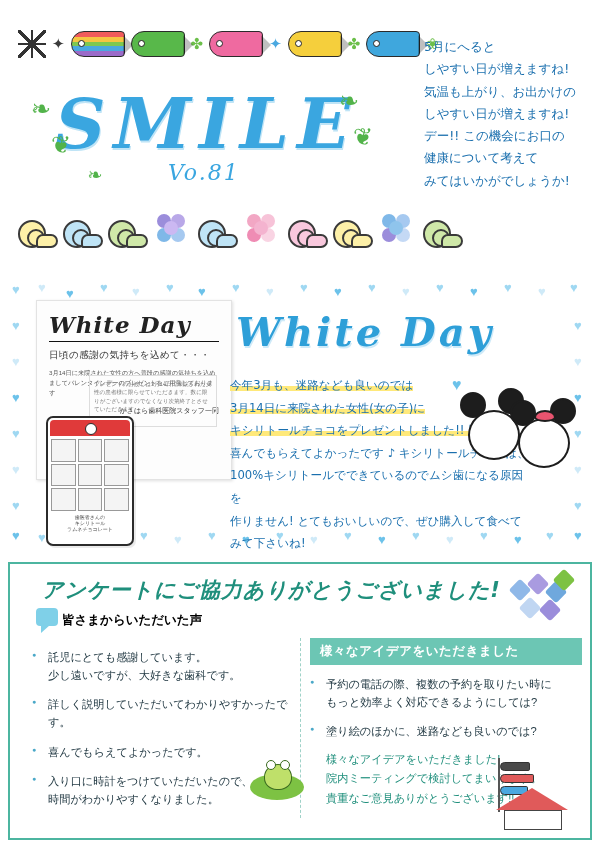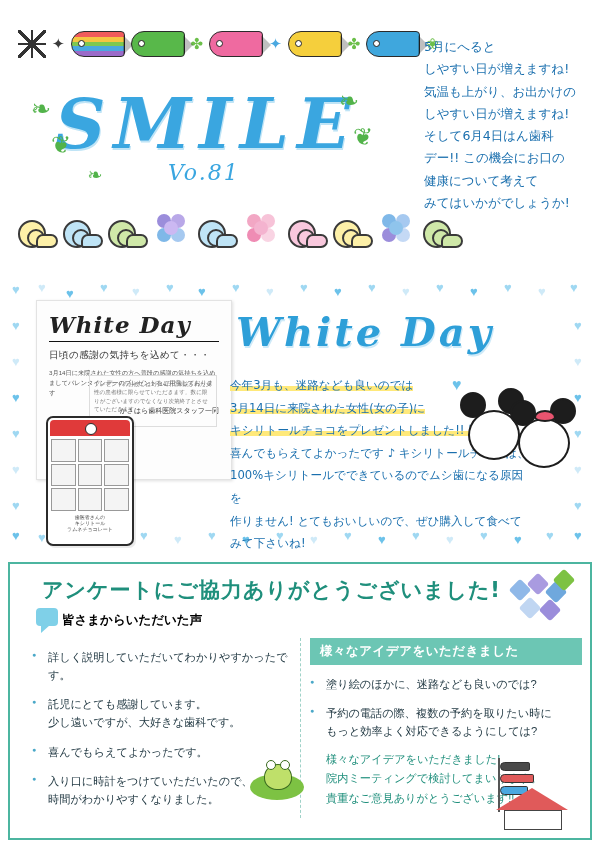--- a/index.html
+++ b/index.html
@@ -198,21 +198,21 @@
 
   
   .survey{
     position:absolute; left:8px; top:562px; width:584px; height:278px;
     border:2px solid #4cb5a0;
     background:#ffffff;
   }
   .survey-title{
     position:absolute; left:32px; top:12px;
     font-family:"DejaVu Sans", sans-serif;
-    font-size:21px; font-weight:700; color:#1f8f7c; letter-spacing:1px;
+    font-size:21px; font-weight:700; color:#1f8f7c; letter-spacing:1px;font-style:italic;
   }
   .hydrangea{
     position:absolute; right:18px; top:8px; width:62px; height:52px;
   }
   .hydrangea i{ position:absolute; width:16px; height:16px; border-radius:3px; transform:rotate(45deg); }
 
   .survey-sub{
     position:absolute; left:52px; top:48px;
     font-size:12.5px; color:#000000; font-weight:700;
   }
@@ -323,21 +323,20 @@
   <div class="clover" style="left:48px; top:132px;">❦</div>
   <div class="clover" style="left:336px; top:88px;">❧</div>
   <div class="clover" style="left:350px; top:124px;">❦</div>
   <div class="clover" style="left:82px; top:162px; font-size:18px;">❧</div>
 
   <div class="note-top">
     <div class="line">5月にへると</div>
     <div class="line">しやすい日が増えますね!</div>
     <div class="line">気温も上がり、お出かけの</div>
     <div class="line">しやすい日が増えますね!</div>
-    <div class="line">そして6月4日はん歯科</div>
     <div class="line">デー!! この機会にお口の</div>
     <div class="line">健康について考えて</div>
     <div class="line">みてはいかがでしょうか!</div>
   </div>
 
   <div class="snail-row">
     <div class="snail">
         <span class="shell"></span>
         <span class="body"></span>
       </div>
@@ -507,32 +506,32 @@
       <i style="left:46px; top:0px; background:#7dc243"></i>
     </div>
 
     <div class="speech-icon"></div>
     <div class="survey-sub">皆さまからいただいた声</div>
 
     <div class="divider"></div>
 
     <div class="col left">
       <ul>
+        <li>託児にとても感謝しています。<br>少し遠いですが、大好きな歯科です。</li>
         <li>詳しく説明していただいてわかりやすかったです。</li>
-        <li>託児にとても感謝しています。<br>少し遠いですが、大好きな歯科です。</li>
         <li>喜んでもらえてよかったです。</li>
         <li>入り口に時計をつけていただいたので、<br>時間がわかりやすくなりました。</li>
       </ul>
     </div>
 
     <div class="col right">
       <div class="col-head">様々なアイデアをいただきました</div>
       <ul>
+        <li>予約の電話の際、複数の予約を取りたい時に<br>もっと効率よく対応できるようにしては?</li>
         <li>塗り絵のほかに、迷路なども良いのでは?</li>
-        <li>予約の電話の際、複数の予約を取りたい時に<br>もっと効率よく対応できるようにしては?</li>
       </ul>
     </div>
 
     <div class="closing">
       <div>様々なアイデアをいただきました!</div>
       <div>院内ミーティングで検討してまいります。</div>
       <div>貴重なご意見ありがとうございます!!</div>
     </div>
 
     <div class="frog">

